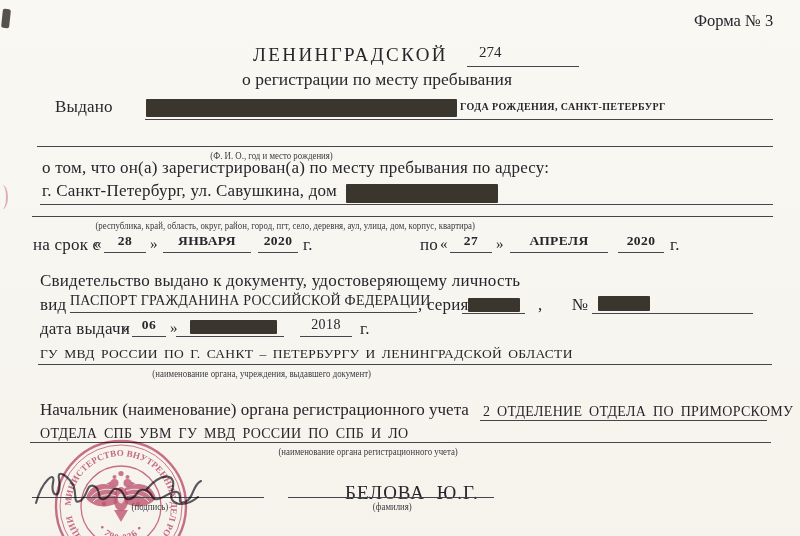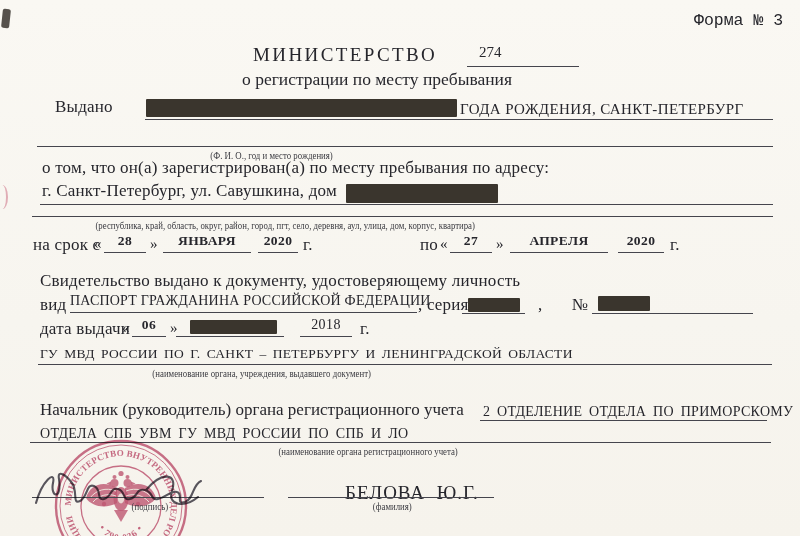--- a/index.html
+++ b/index.html
@@ -27,31 +27,31 @@
           border-radius:50%;opacity:.45;}
 </style>
 </head>
 <body>
 
 <div class="page">
 
   <div class="artifact-corner"></div>
   <div class="artifact-red"></div>
 
-  <div class="abs" style="left:694px;top:11px;font-size:16.5px;font-family:Liberation Mono, monospace;">Форма № 3</div>
+  <div class="abs" style="left:694px;top:11px;font-size:16.5px;">Форма № 3</div>
 
-  <div class="abs" style="left:253px;top:44px;font-size:19px;letter-spacing:2.4px;">МИНИСТЕРСТВО</div>
+  <div class="abs" style="left:253px;top:44px;font-size:19px;letter-spacing:2.4px;">ЛЕНИНГРАДСКОЙ</div>
   <div class="abs" style="left:467px;top:44px;width:112px;height:23px;border-bottom:1.6px solid #45454d;padding-left:12px;font-size:15px;box-sizing:border-box;">
     <span>274</span>
   </div>
   <div class="abs" style="left:242px;top:69px;font-size:17.5px;">о регистрации по месту пребывания</div>
 
   <div class="abs body17" style="left:55px;top:97px;">Выдано</div>
   <div class="redact" style="left:146px;top:99px;width:311px;height:18px;"></div>
-  <div class="abs" style="left:460px;top:101px;font-size:15px;font-weight:normal;letter-spacing:.4px;">ГОДА РОЖДЕНИЯ, САНКТ-ПЕТЕРБУРГ</div>
+  <div class="abs" style="left:460px;top:101px;font-size:10px;font-weight:bold;letter-spacing:.4px;">ГОДА РОЖДЕНИЯ, САНКТ-ПЕТЕРБУРГ</div>
   <div class="hline" style="left:145px;top:119px;width:628px;"></div>
 
   <div class="hline" style="left:37px;top:146px;width:736px;"></div>
   <div class="caption" style="left:122px;top:149px;width:300px;"><span class="condense">(Ф. И. О., год и место рождения)</span></div>
 
   <div class="abs body17" style="left:42px;top:181px;">г. Санкт-Петербург, ул. Савушкина, дом</div>
   <div class="abs body17" style="left:42px;top:158px;">о том, что он(а) зарегистрирован(а) по месту пребывания по адресу:</div>
   <div class="redact" style="left:346px;top:184px;width:152px;height:19px;"></div>
   <div class="hline" style="left:40px;top:204px;width:733px;"></div>
   <div class="hline" style="left:32px;top:216px;width:741px;"></div>
@@ -93,21 +93,21 @@
   <div class="hline" style="left:176px;top:336px;width:108px;"></div>
   <div class="redact" style="left:190px;top:320px;width:87px;height:14px;"></div>
   <div class="ufield" style="left:300px;top:317px;width:52px;height:19px;font-weight:normal;font-size:14px;">2018</div>
   <div class="abs body17" style="left:360px;top:319px;">г.</div>
 
   <div class="abs caps" style="left:38px;top:346px;width:734px;border-bottom:1.6px solid #45454d;padding:0 0 2px 2px;font-size:13.5px;word-spacing:2.5px;box-sizing:border-box;">
     <span>ГУ МВД РОССИИ ПО Г. САНКТ – ПЕТЕРБУРГУ И ЛЕНИНГРАДСКОЙ ОБЛАСТИ</span>
   </div>
   <div class="caption" style="left:62px;top:367px;width:400px;"><span class="condense">(наименование органа, учреждения, выдавшего документ)</span></div>
 
-  <div class="abs" style="left:40px;top:400px;font-size:17px;">Начальник (руководитель) органа регистрационного учета</div>
+  <div class="abs" style="left:40px;top:400px;font-size:17px;">Начальник (наименование) органа регистрационного учета</div>
   <div class="abs caps" style="left:483px;top:404px;font-size:14px;word-spacing:3px;">2 ОТДЕЛЕНИЕ ОТДЕЛА ПО ПРИМОРСКОМУ</div>
   <div class="hline" style="left:480px;top:420px;width:287px;"></div>
   <div class="abs caps" style="left:40px;top:426px;font-size:14px;word-spacing:3px;">ОТДЕЛА СПБ УВМ ГУ МВД РОССИИ ПО СПБ И ЛО</div>
   <div class="hline" style="left:30px;top:442px;width:741px;"></div>
   <div class="caption" style="left:168px;top:445px;width:400px;"><span class="condense">(наименование органа регистрационного учета)</span></div>
 
   <svg class="stamp-svg" width="170" height="160" viewBox="0 0 170 160">
     <g fill="none" stroke="#c25173">
       <circle cx="85" cy="82" r="65" stroke-width="2.4" stroke-opacity=".85"></circle>
       <circle cx="85" cy="82" r="61" stroke-width="1" stroke-opacity=".8"></circle>

